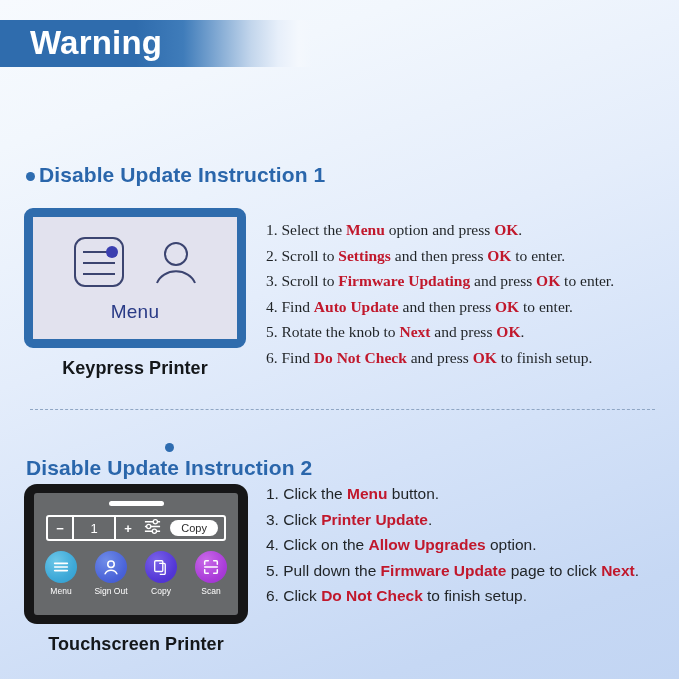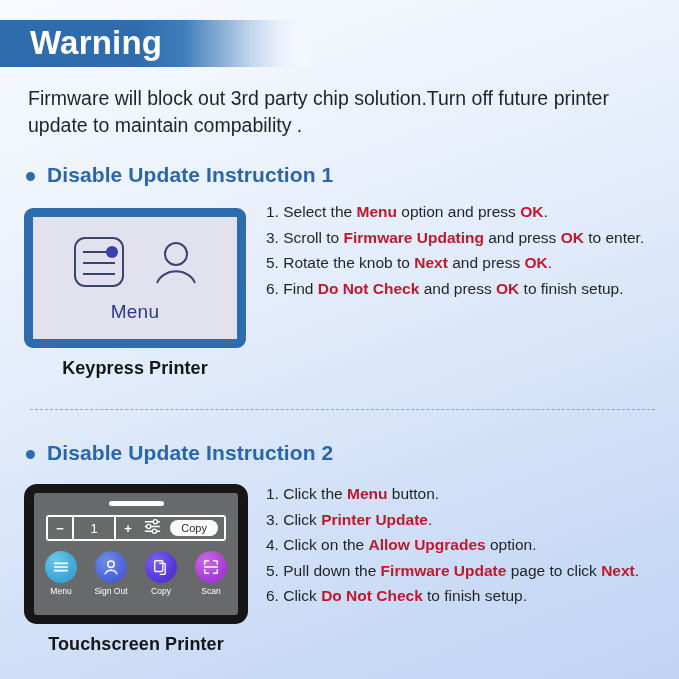--- a/index.html
+++ b/index.html
@@ -21,35 +21,35 @@
     font-size:33px;font-weight:bold;color:#ffffff;letter-spacing:.2px;
   }
 
   
   .intro{
     position:absolute;left:28px;top:85px;width:600px;
     font-size:19.5px;line-height:27px;color:#1f2326;font-weight:normal;
   }
 
   
-  .heading{position:absolute;display:flex;align-items:center;gap:12px;}
+  .heading{position:absolute;display:flex;align-items:center;gap:4px;}
   .bullet{width:9px;height:9px;border-radius:50%;background:#2e6cb0;flex:0 0 auto;margin-top:2px;}
   .heading-text{font-size:21px;font-weight:bold;color:#2a66ab;letter-spacing:.1px;}
   #heading1{left:26px;top:163px;}
-  #heading2{left:26px;top:441px;}
+  #heading2{left:26px;top:441px;flex-direction:column;}
 
   
   .divider{
     position:absolute;left:30px;top:409px;width:625px;height:0;
     border-top:1px dashed #8fa6c4;
   }
 
   
   .steps{position:absolute;left:266px;width:412px;}
-  #steps1{top:199px;}
+  #steps1{top:217px;font-family:Liberation Serif, serif;}
   #steps2{top:481px;}
   .step{
     font-size:15.5px;line-height:25.6px;color:#1f2326;white-space:nowrap;
   }
   .kw{color:#c1182c;font-weight:bold;}
 
   
   .figure{position:absolute;}
   #fig1{left:24px;top:208px;}
   #fig2{left:24px;top:484px;}
@@ -114,21 +114,20 @@
   .ts-label{color:#ffffff;font-size:8.5px;margin-top:4px;line-height:1;white-space:nowrap;}
 </style>
 </head>
 <body>
 
 <div class="page">
 
   <div class="banner"></div>
   <div class="banner-title">Warning</div>
 
-  <div class="intro">Firmware will block out 3rd party chip solution.Turn off future printer update to maintain compability .</div>
 
   <div class="heading" id="heading1">
     <span class="bullet"></span>
     <span class="heading-text">Disable Update Instruction 1</span>
   </div>
 
   <div class="figure" id="fig1">
     <div class="kp-frame">
       <div class="kp-screen">
         <div class="kp-icons">
@@ -149,21 +148,23 @@
           </span>
         </div>
         <div class="kp-menu-text">Menu</div>
       </div>
     </div>
     <div class="caption">Keypress Printer</div>
   </div>
 
   <div class="steps" id="steps1">
       <div class="step"><span>1. </span><span>Select the </span><span class="kw">Menu</span><span> option and press </span><span class="kw">OK</span><span>.</span></div>
+      <div class="step"><span>2. </span><span>Scroll to </span><span class="kw">Settings</span><span> and then press </span><span class="kw">OK</span><span> to enter.</span></div>
       <div class="step"><span>3. </span><span>Scroll to </span><span class="kw">Firmware Updating</span><span> and press </span><span class="kw">OK</span><span> to enter.</span></div>
+      <div class="step"><span>4. </span><span>Find </span><span class="kw">Auto Update</span><span> and then press </span><span class="kw">OK</span><span> to enter.</span></div>
       <div class="step"><span>5. </span><span>Rotate the knob to </span><span class="kw">Next</span><span> and press </span><span class="kw">OK</span><span>.</span></div>
       <div class="step"><span>6. </span><span>Find </span><span class="kw">Do Not Check</span><span> and press </span><span class="kw">OK</span><span> to finish setup.</span></div>
     </div>
 
   <div class="divider"></div>
 
   <div class="heading" id="heading2">
     <span class="bullet"></span>
     <span class="heading-text">Disable Update Instruction 2</span>
   </div>

